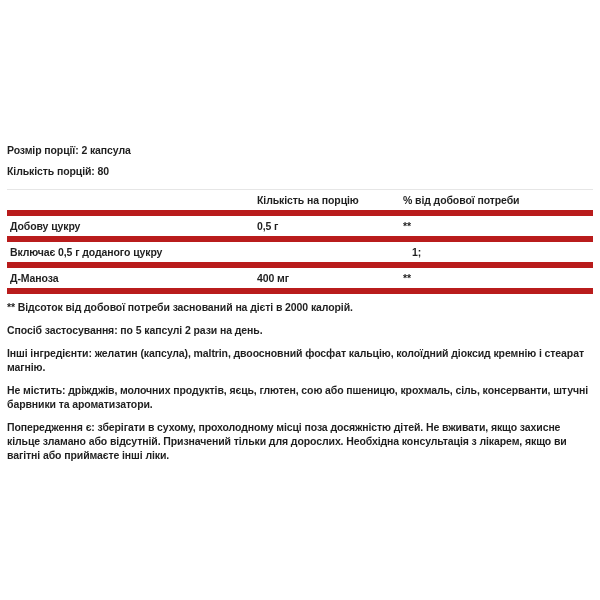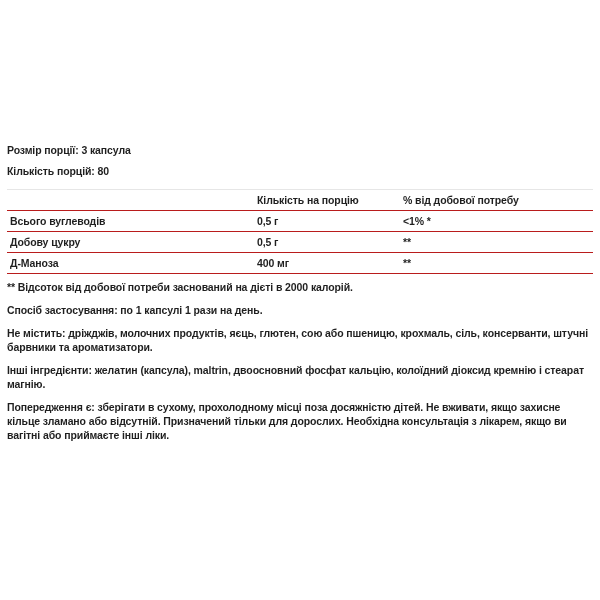--- a/index.html
+++ b/index.html
@@ -32,73 +32,73 @@
     table.facts {
       width: 586px;
       border-collapse: collapse;
       margin-top: 7px;
       table-layout: fixed;
     }
     table.facts td {
       height: 20px;
       padding: 0 0 0 3px;
       border-top: 1px solid #e6e6e6;
-      border-bottom: 1px solid #b91c1c;
+      border-bottom: 6px solid #b91c1c;
       vertical-align: middle;
       white-space: nowrap;
       font-weight: bold;
     }
     table.facts col.c1 { width: 247px; }
     table.facts col.c2 { width: 146px; }
     table.facts col.c3 { width: 193px; }
     .dv-centered { padding-left: 12px !important; }
     .para {
       margin-top: 6px;
       line-height: 14px;
     }
     .para.first { }
     .para-gap { margin-top: 9px; }
   </style>
 </head>
 <body>
 
 <div class="doc">
 
-  <div class="meta-line">Розмір порції: 3 капсула</div>
+  <div class="meta-line">Розмір порції: 2 капсула</div>
   <div class="meta-line">Кількість порцій: 80</div>
 
   <table class="facts">
     <colgroup>
       <col class="c1">
         <col class="c2">
         <col class="c3">
     </colgroup>
     <tbody>
         <tr>
       <td></td>
       <td>Кількість на порцію</td>
-      <td>% від добової потребу</td>
-    </tr>
-    <tr>
-      <td>Всього вуглеводів</td>
-      <td>0,5 г</td>
-      <td>&lt;1% *</td>
+      <td>% від добової потреби</td>
     </tr>
     <tr>
       <td>Добову цукру</td>
       <td>0,5 г</td>
       <td>**</td>
+    </tr>
+    <tr>
+      <td>Включає 0,5 г доданого цукру</td>
+      <td></td>
+      <td class="dv-centered">1;</td>
     </tr>
     <tr>
       <td>Д-Маноза</td>
       <td>400 мг</td>
       <td>**</td>
     </tr>
   </tbody>
     </table>
 
   <div class="para first">** Відсоток від добової потреби заснований на дієті в 2000 калорій.</div>
-  <div class="para para-gap">Спосіб застосування: по 1 капсулі 1 рази на день.</div>
+  <div class="para para-gap">Спосіб застосування: по 5 капсулі 2 рази на день.</div>
+  <div class="para para-gap">Інші інгредієнти: желатин (капсула), maltrin, двоосновний фосфат кальцію,  колоїдний діоксид кремнію  і стеарат магнію.</div>
   <div class="para para-gap">Не містить: дріжджів, молочних продуктів, яєць, глютен, сою або пшеницю, крохмаль, сіль, консерванти, штучні барвники та ароматизатори.</div>
-  <div class="para para-gap">Інші інгредієнти: желатин (капсула), maltrin, двоосновний фосфат кальцію,  колоїдний діоксид кремнію  і стеарат магнію.</div>
   <div class="para para-gap">Попередження є: зберігати в сухому, прохолодному місці поза досяжністю дітей. Не вживати, якщо захисне кільце зламано або відсутній. Призначений тільки для дорослих. Необхідна консультація з лікарем, якщо ви вагітні або приймаєте інші ліки.</div>
 
 </div>
 
 </body></html>

